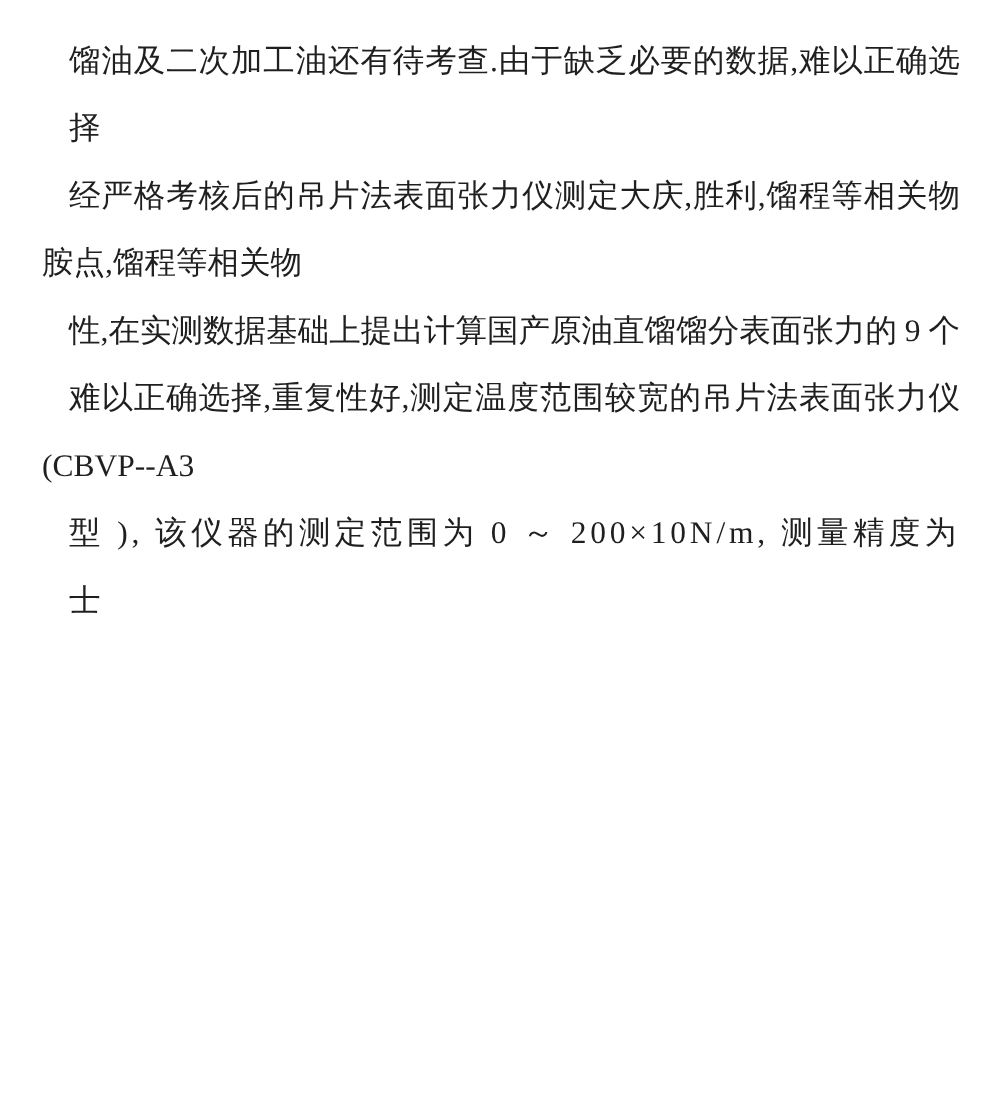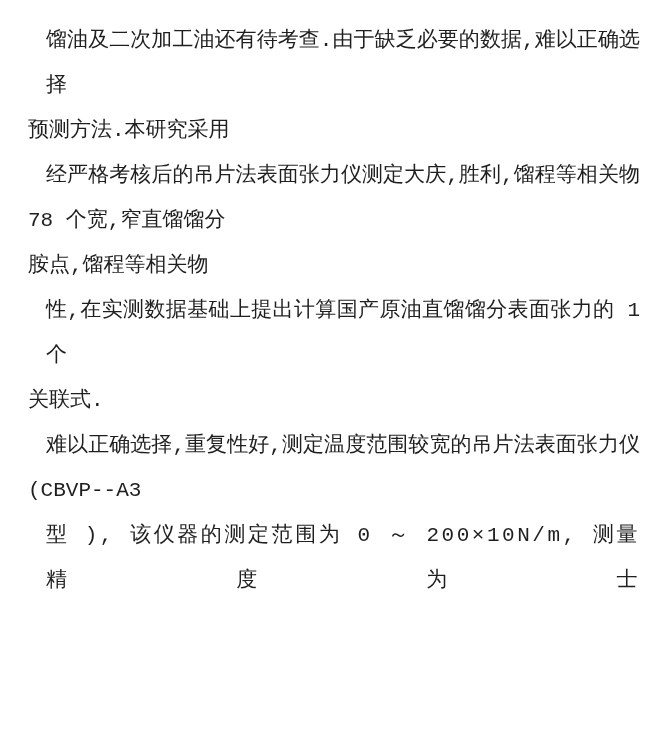--- a/index.html
+++ b/index.html
@@ -10,21 +10,21 @@
   body {
     width: 668px;
     height: 730px;
     overflow: hidden;
   }
   .doc {
     box-sizing: border-box;
     width: 668px;
     height: 730px;
     padding: 18px 28px 0 28px;
-    font-family: Liberation Mono, monospace;
+    font-family: Liberation Serif, serif;
     color: #1f1f1f;
     background: #ffffff;
   }
   .line {
     margin: 0;
     padding: 0;
     font-size: 21px;
     line-height: 45px;
     white-space: normal;
   }
@@ -38,23 +38,20 @@
   
   .wide {
     letter-spacing: 0.12em;
   }
 </style>
 </head>
 <body>
 
 <div class="doc">
   <p class="line ind1 fill">馏油及二次加工油还有待考查.由于缺乏必要的数据,难以正确选择</p>
-  <p class="line">预测方法.本研究采用</p>
   <p class="line ind1 fill">经严格考核后的吊片法表面张力仪测定大庆,胜利,馏程等相关物</p>
-  <p class="line">78 个宽,窄直馏馏分</p>
   <p class="line">胺点,馏程等相关物</p>
-  <p class="line ind1 fill">性,在实测数据基础上提出计算国产原油直馏馏分表面张力的 1 个</p>
-  <p class="line">关联式.</p>
+  <p class="line ind1 fill">性,在实测数据基础上提出计算国产原油直馏馏分表面张力的 9 个</p>
   <p class="line ind1 fill">难以正确选择,重复性好,测定温度范围较宽的吊片法表面张力仪</p>
   <p class="line">(CBVP--A3</p>
   <p class="line ind1 fill wide">型 ), 该仪器的测定范围为 0 ～ 200×10N/m, 测量精度为士</p>
 
 </div>
 
 </body></html>

